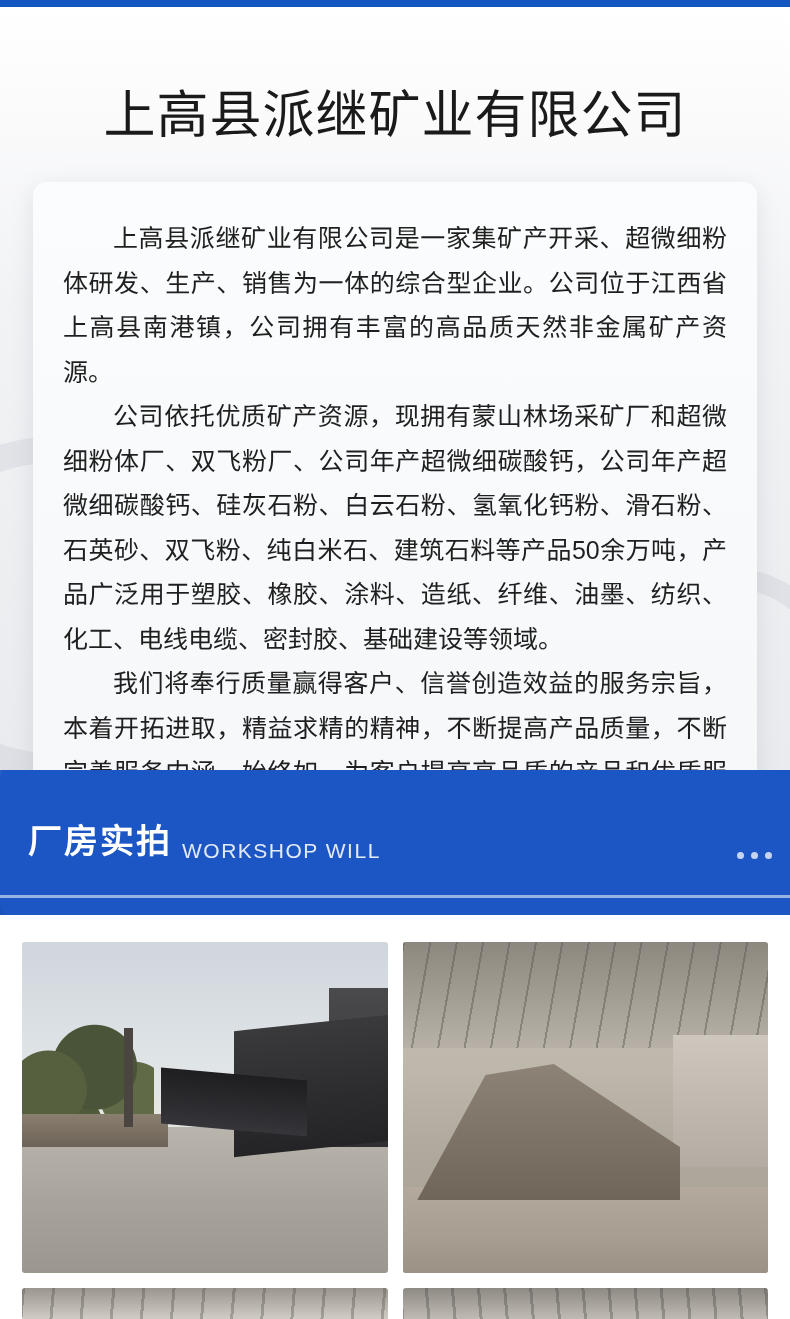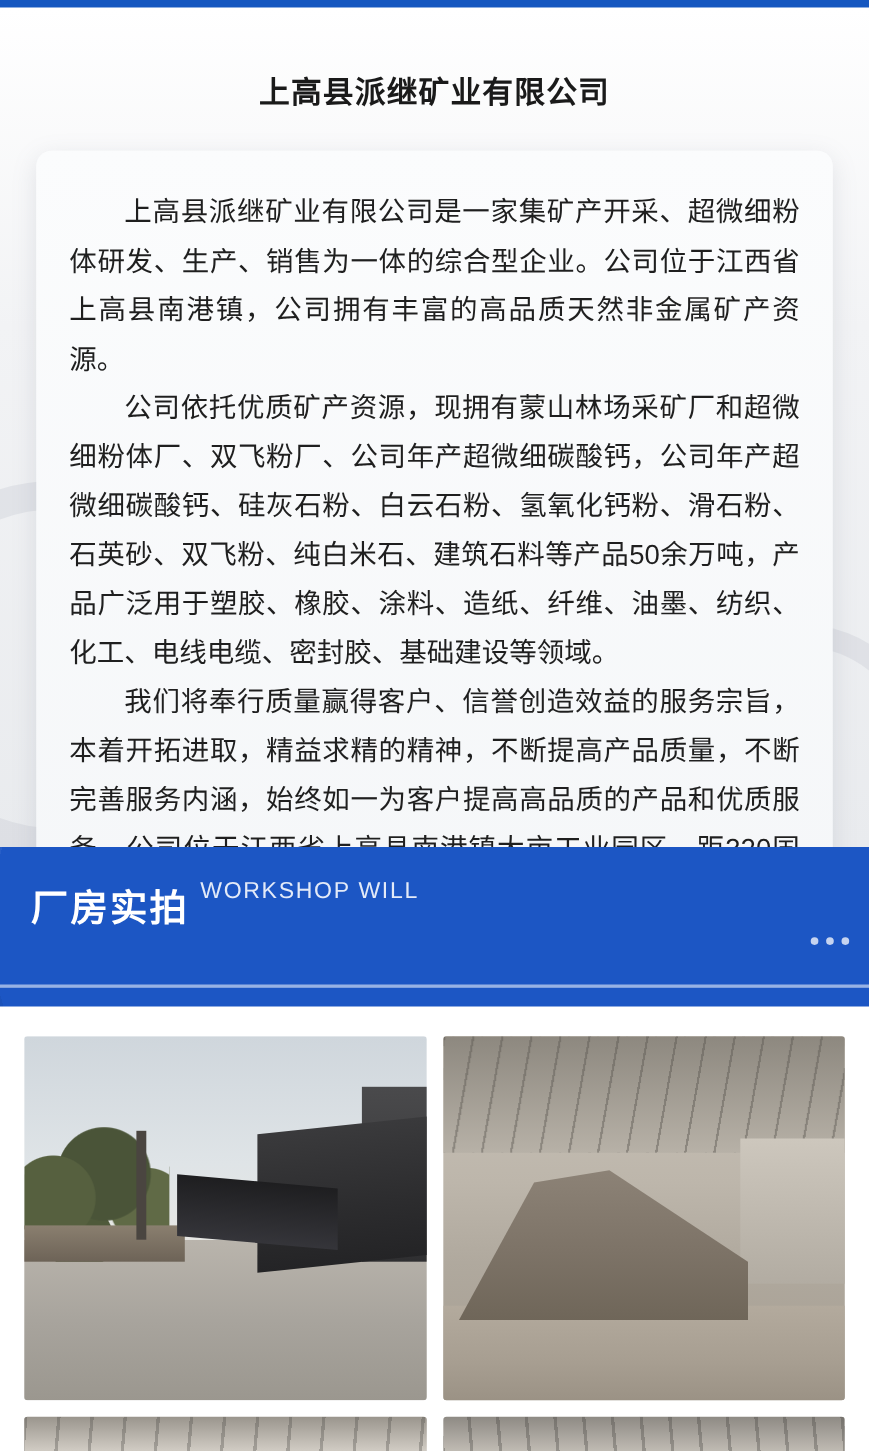--- a/index.html
+++ b/index.html
@@ -57,22 +57,22 @@
     width: 520px; height: 520px;
     left: 120px; top: 330px;
     border-radius: 50%;
     border: 1px solid rgba(180,186,196,0.45);
     pointer-events: none;
   }
 
   .company-title {
     position: relative;
     text-align: center;
-    font-size: 28px;
-    font-weight: bold;
+    font-size: 52px;
+    font-weight: normal;
     color: #1a1a1a;
     letter-spacing: 1px;
     padding-top: 42px;
     line-height: 1.2;
   }
 
   .intro-card {
     position: relative;
     margin: 36px 33px 0 33px;
     background: linear-gradient(180deg, #fbfcfd 0%, #f4f6f8 100%);
@@ -103,22 +103,22 @@
     position: absolute;
     inset: 0;
     background:
       linear-gradient(105deg, rgba(255,255,255,0.05) 0 2px, transparent 2px 60px),
       linear-gradient(75deg, rgba(0,0,0,0.05) 0 3px, transparent 3px 90px);
     pointer-events: none;
   }
   .banner-inner {
     position: relative;
     display: flex;
-    align-items: flex-start;
-    padding: 28px 0 0 28px;
+    align-items: flex-end;
+    padding: 44px 0 0 28px;
   }
   .banner-cn {
     color: #ffffff;
     font-size: 34px;
     font-weight: bold;
     letter-spacing: 2px;
   }
   .banner-en {
     color: rgba(255,255,255,0.88);
     font-size: 21px;

